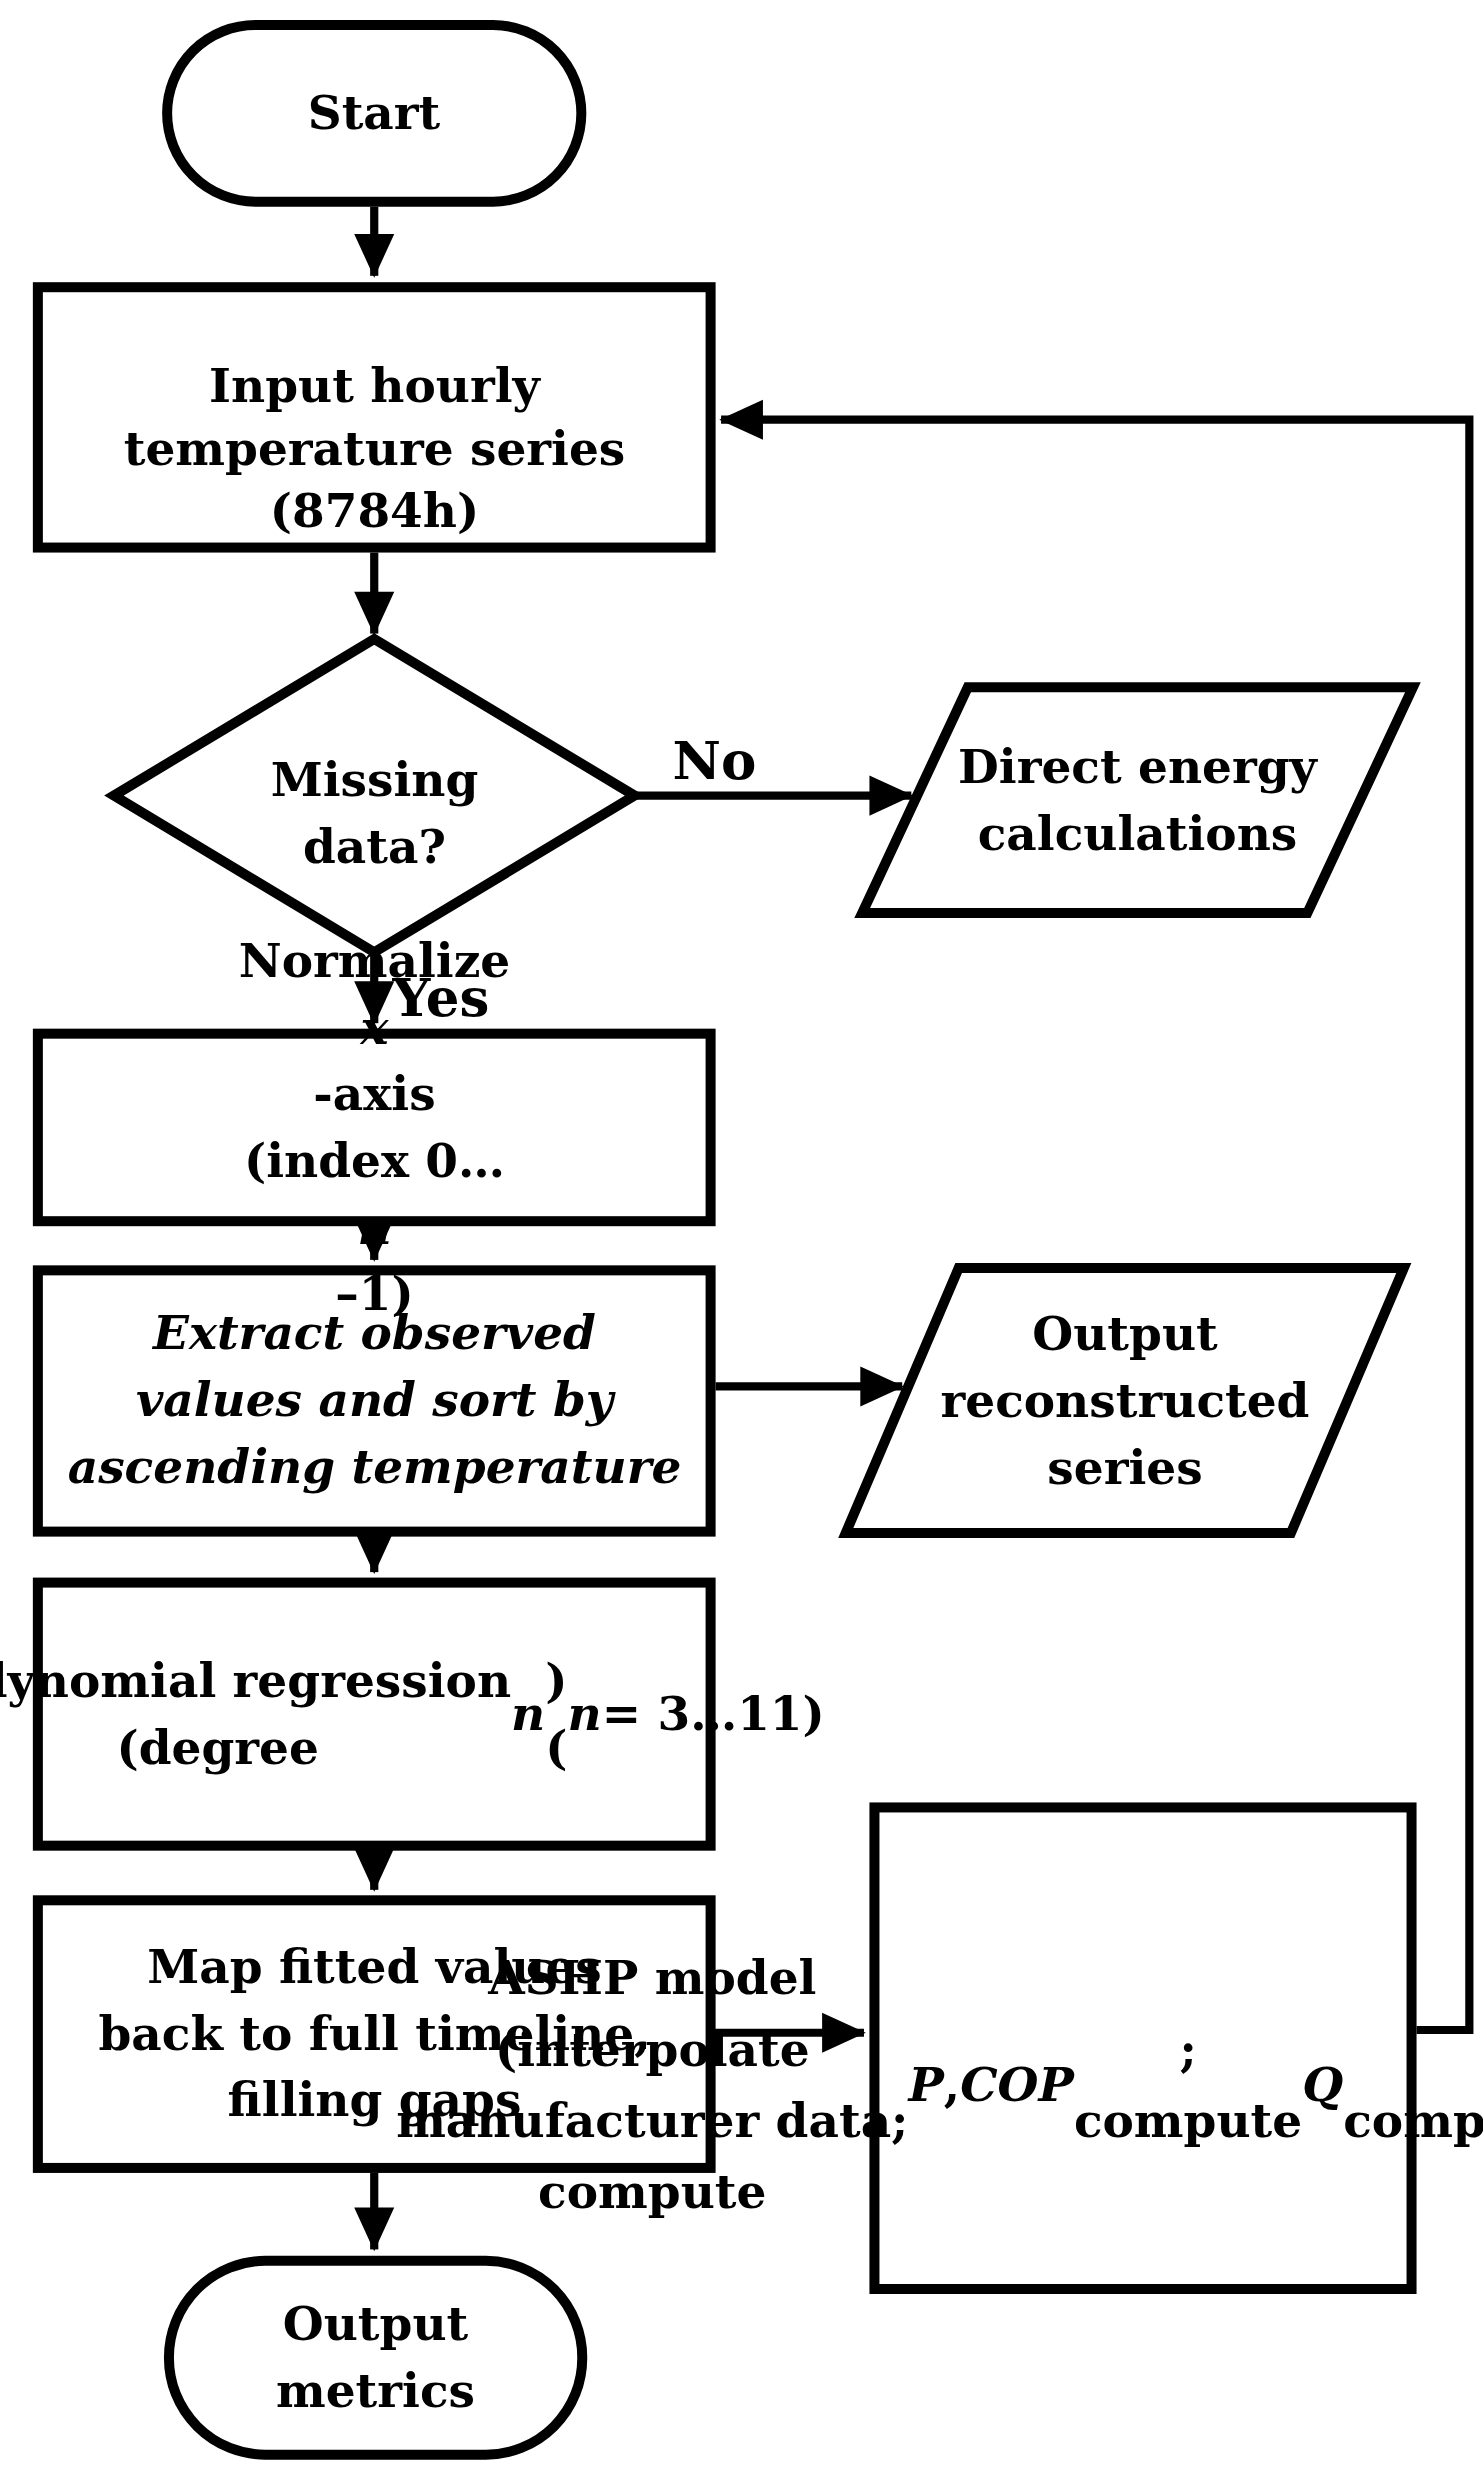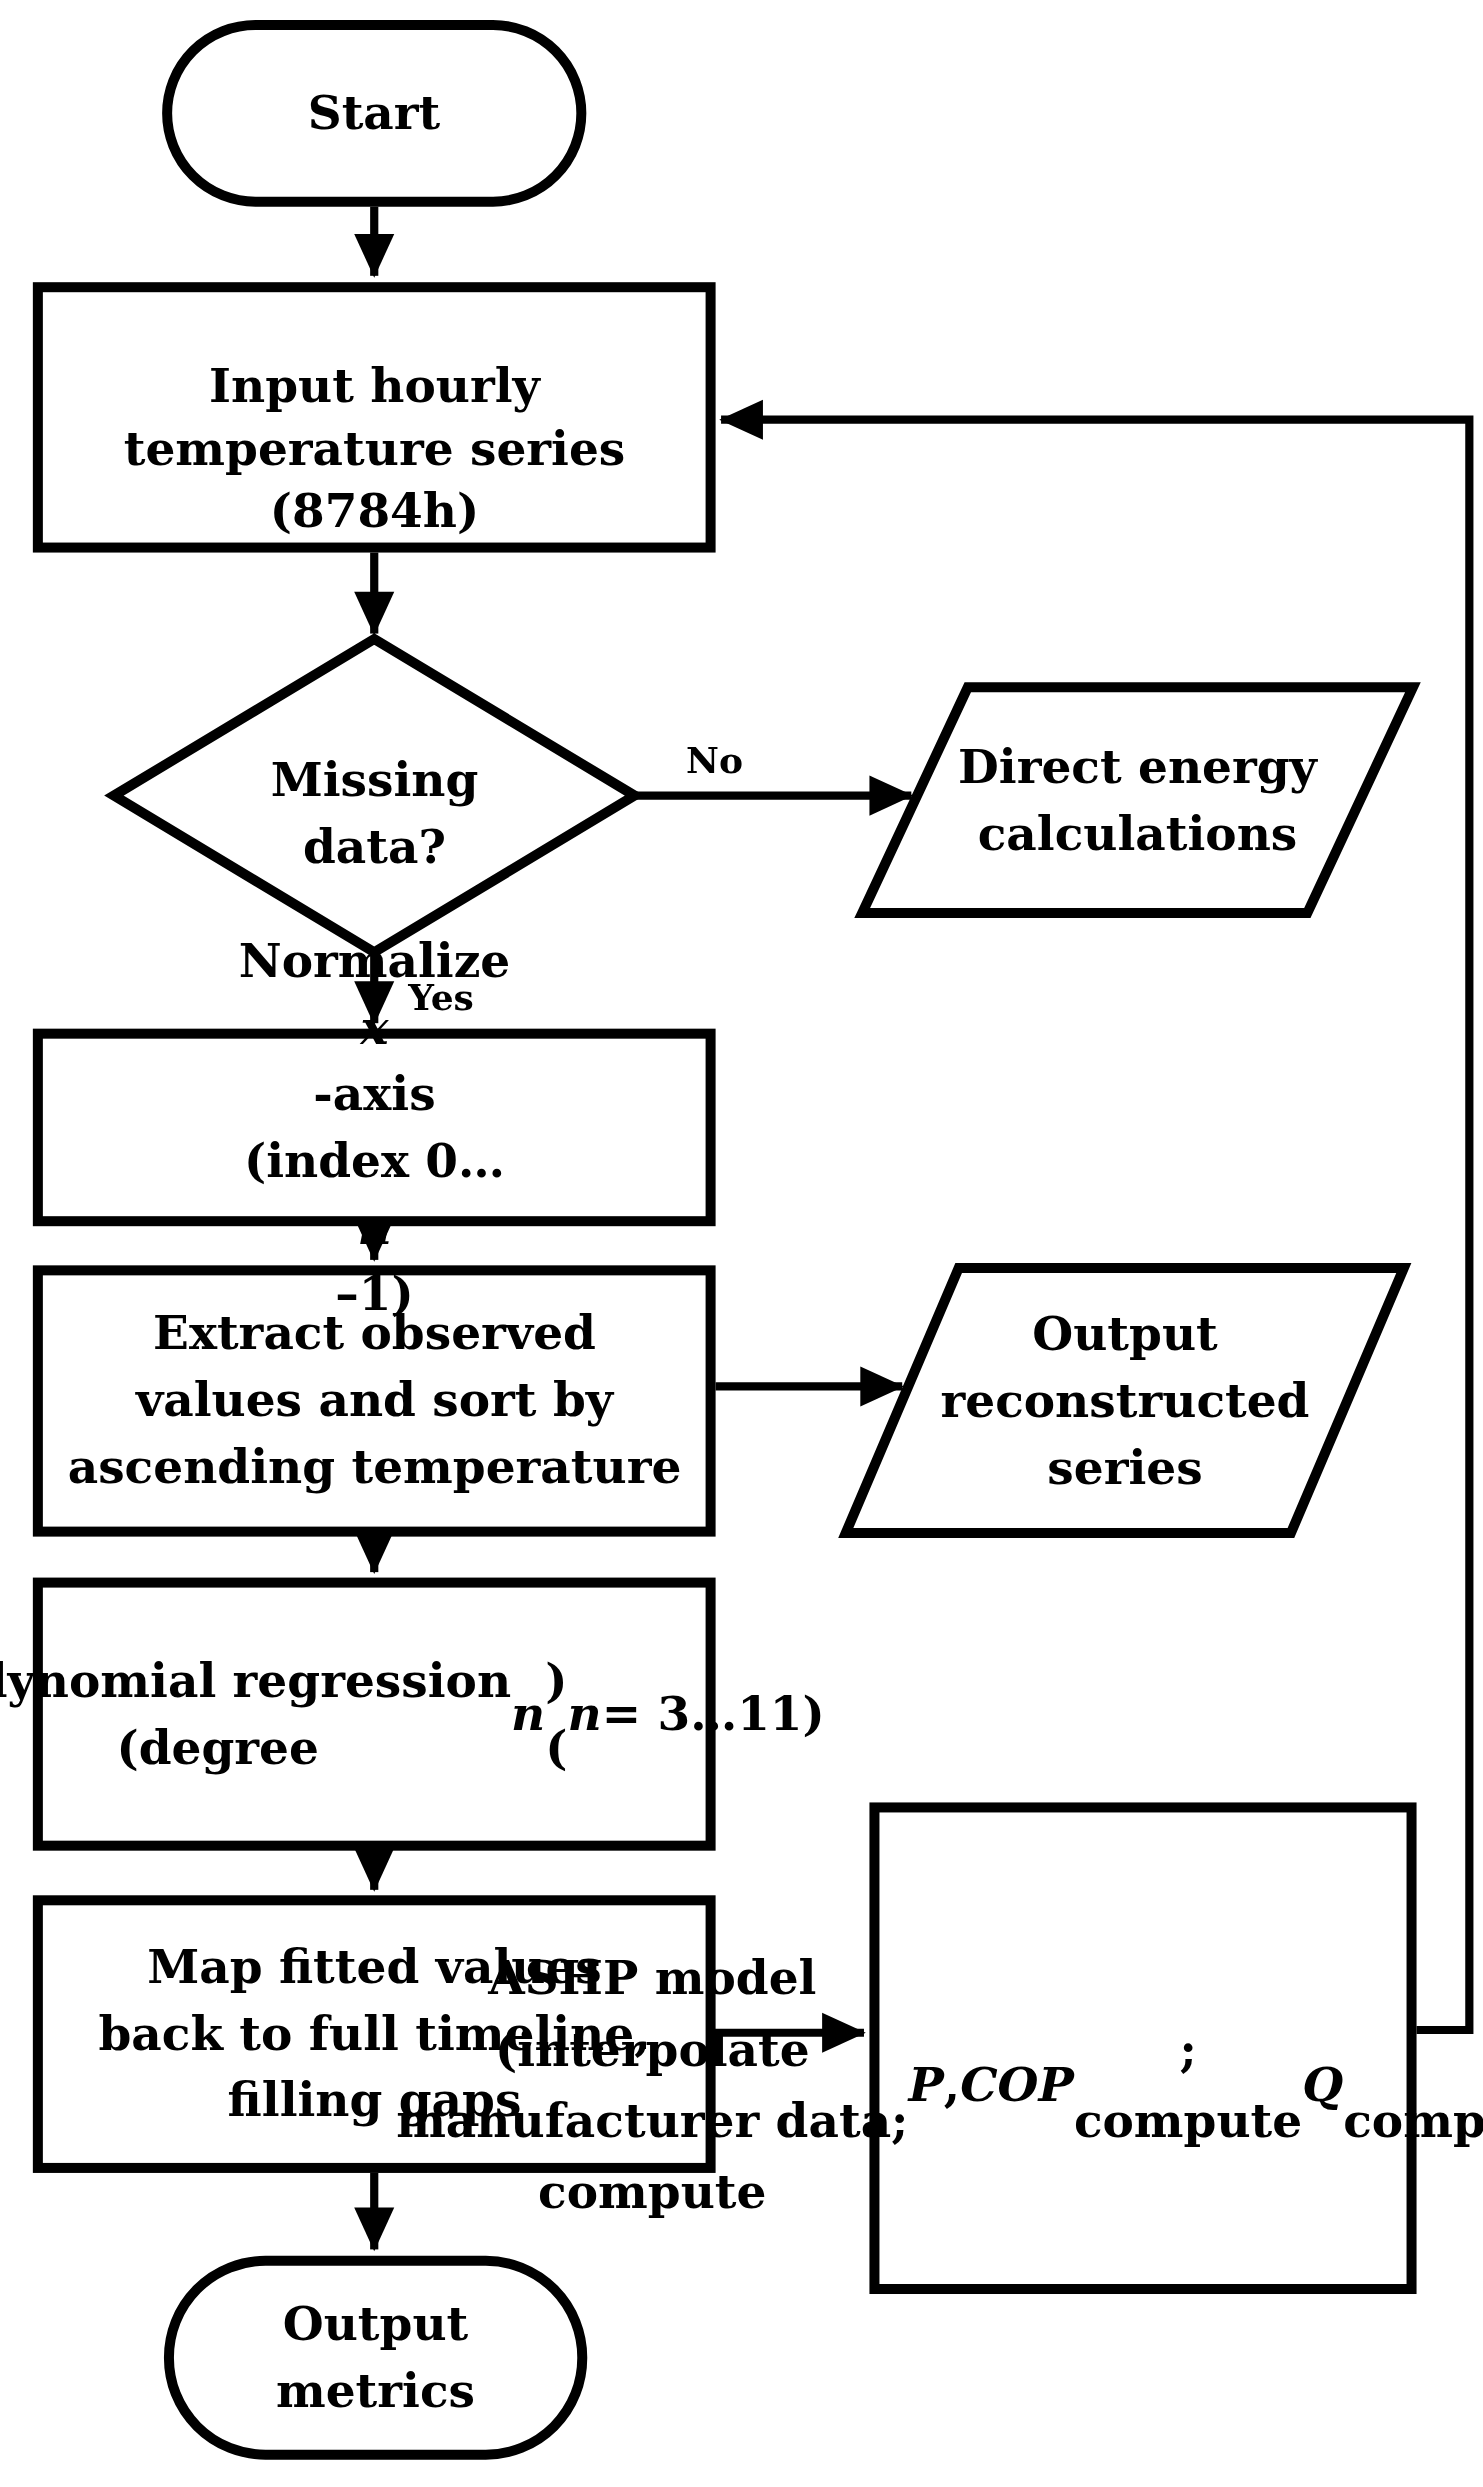--- a/index.html
+++ b/index.html
@@ -28,21 +28,21 @@
     line-height: 1.42;
     color: #000000;
     white-space: nowrap;
   }
   .lbl i { font-style: italic; }
   .lh-input { line-height: 1.33; }
   .lh-ashp  { line-height: 1.52; }
   .edge-lbl {
     position: absolute;
     font-weight: 700;
-    font-size: 36px;
+    font-size: 53px;
     line-height: 1;
     color: #000000;
     display: flex;
     align-items: center;
     justify-content: center;
   }
 </style>
 </head>
 <body>
 
@@ -83,21 +83,21 @@
   <div class="lbl" style="left:162px; top:20px;  width:424px; height:187px;">Start</div>
 
   <div class="lbl lh-input" style="left:33px; top:282px; width:683px; height:270px;margin-top:32px;">Input hourly<br>temperature series<br>(8784h)</div>
 
   <div class="lbl" style="left:114px; top:657px; width:521px; height:313px;text-align:center;">Missing<br>data?</div>
 
   <div class="lbl" style="left:862px; top:683px; width:551px; height:235px;">Direct energy<br>calculations</div>
 
   <div class="lbl" style="left:33px; top:1029px; width:683px; height:198px;flex-direction:column;">Normalize <i>x</i>-axis<br>(index 0…<i>n</i>–1)</div>
 
-  <div class="lbl" style="left:33px; top:1265px; width:683px; height:271px;">Extract observed<br>values and sort by<br>ascending temperature</div>
+  <div class="lbl" style="left:33px; top:1265px; width:683px; height:271px;font-style:italic;">Extract observed<br>values and sort by<br>ascending temperature</div>
 
   <div class="lbl" style="left:846px; top:1264px; width:558px; height:275px;">Output<br>reconstructed<br>series</div>
 
   <div class="lbl" style="left:33px; top:1578px; width:683px; height:273px;">Polynomial regression<br>(degree <i>n</i>)<br>(<i>n</i> = 3…11)</div>
 
   <div class="lbl" style="left:33px; top:1895px; width:683px; height:278px;">Map fitted values<br>back to full timeline,<br>filling gaps</div>
 
   <div class="lbl lh-ashp" style="left:869px; top:1803px; width:547px; height:492px;margin-top:36px;">ASHP model<br>(interpolate<br>manufacturer data;<br>compute <i>P</i>, <i>COP</i>;<br>compute <i>Q</i>;<br>compare to demand)</div>
 
   <div class="lbl" style="left:164px; top:2256px; width:423px; height:204px;">Output<br>metrics</div>

